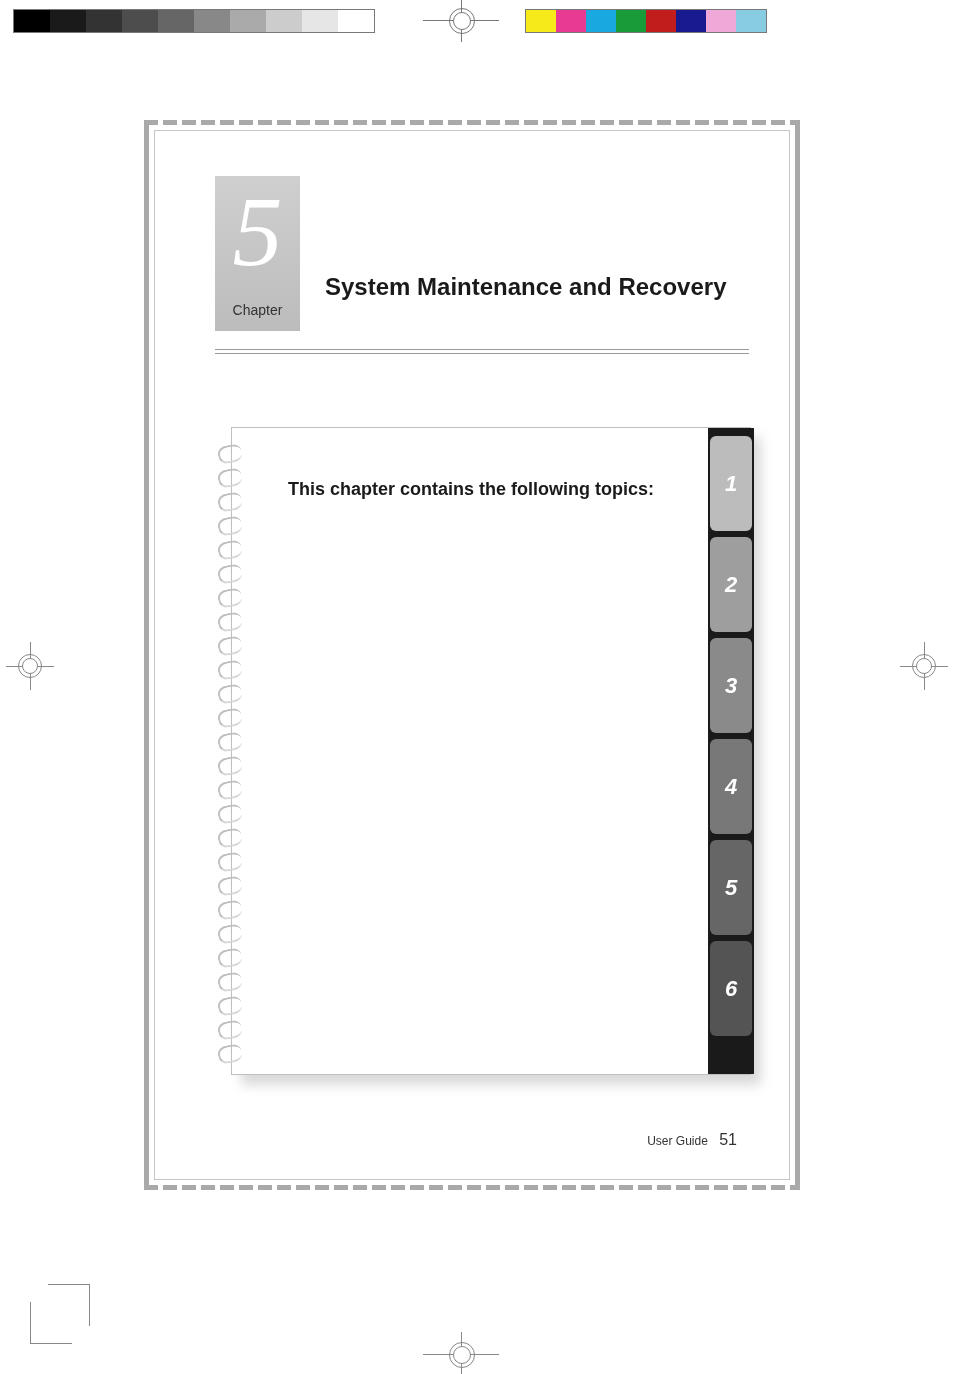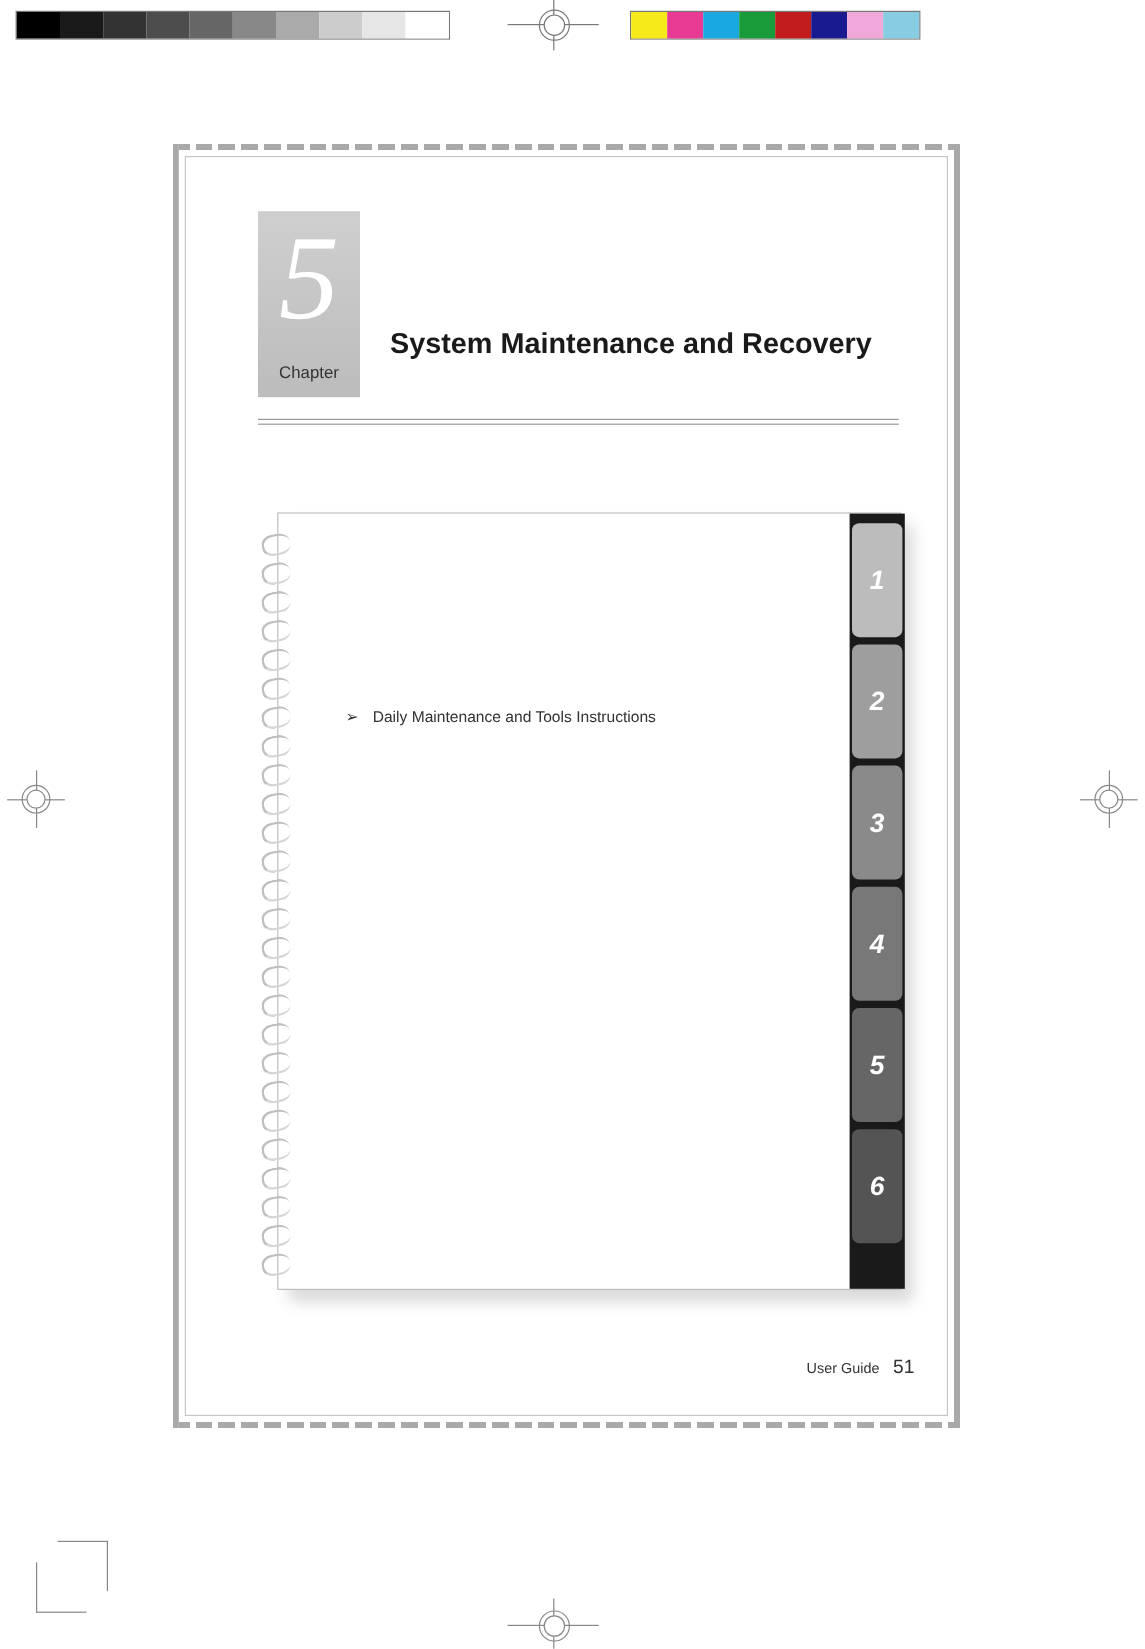--- a/index.html
+++ b/index.html
@@ -280,21 +280,21 @@
     font-family: Arial, sans-serif;
     font-style: italic;
     font-weight: bold;
     font-size: 22px;
     color: #fff;
   }
 
   .footer {
     position: absolute;
     bottom: 30px;
-    right: 27px;
+    right: 52px;
     font-size: 12px;
     color: #333;
     margin-left: 40px;
   }
   .footer .pg {
     font-size: 16px;
     margin-left: 8px;
   }
 
 </style>
@@ -358,25 +358,22 @@
       <div class="chapter-word">Chapter</div>
     </div>
 
     <div class="chapter-title">System Maintenance and Recovery</div>
 
     <div class="double-rule"></div>
 
     <div class="notebook-wrap">
       <div class="notebook-shadow"></div>
       <div class="notebook">
-
-        <div class="bullet-item">
-          <span class="arrow">➢</span>
-          <span>Daily Maintenance and Tools Instructions</span>
-        </div>
+        <div class="topics-heading">This chapter contains the following topics:</div>
+
 
         <div class="rings">
             <div class="ring"></div>
             <div class="ring"></div>
             <div class="ring"></div>
             <div class="ring"></div>
             <div class="ring"></div>
             <div class="ring"></div>
             <div class="ring"></div>
             <div class="ring"></div>

